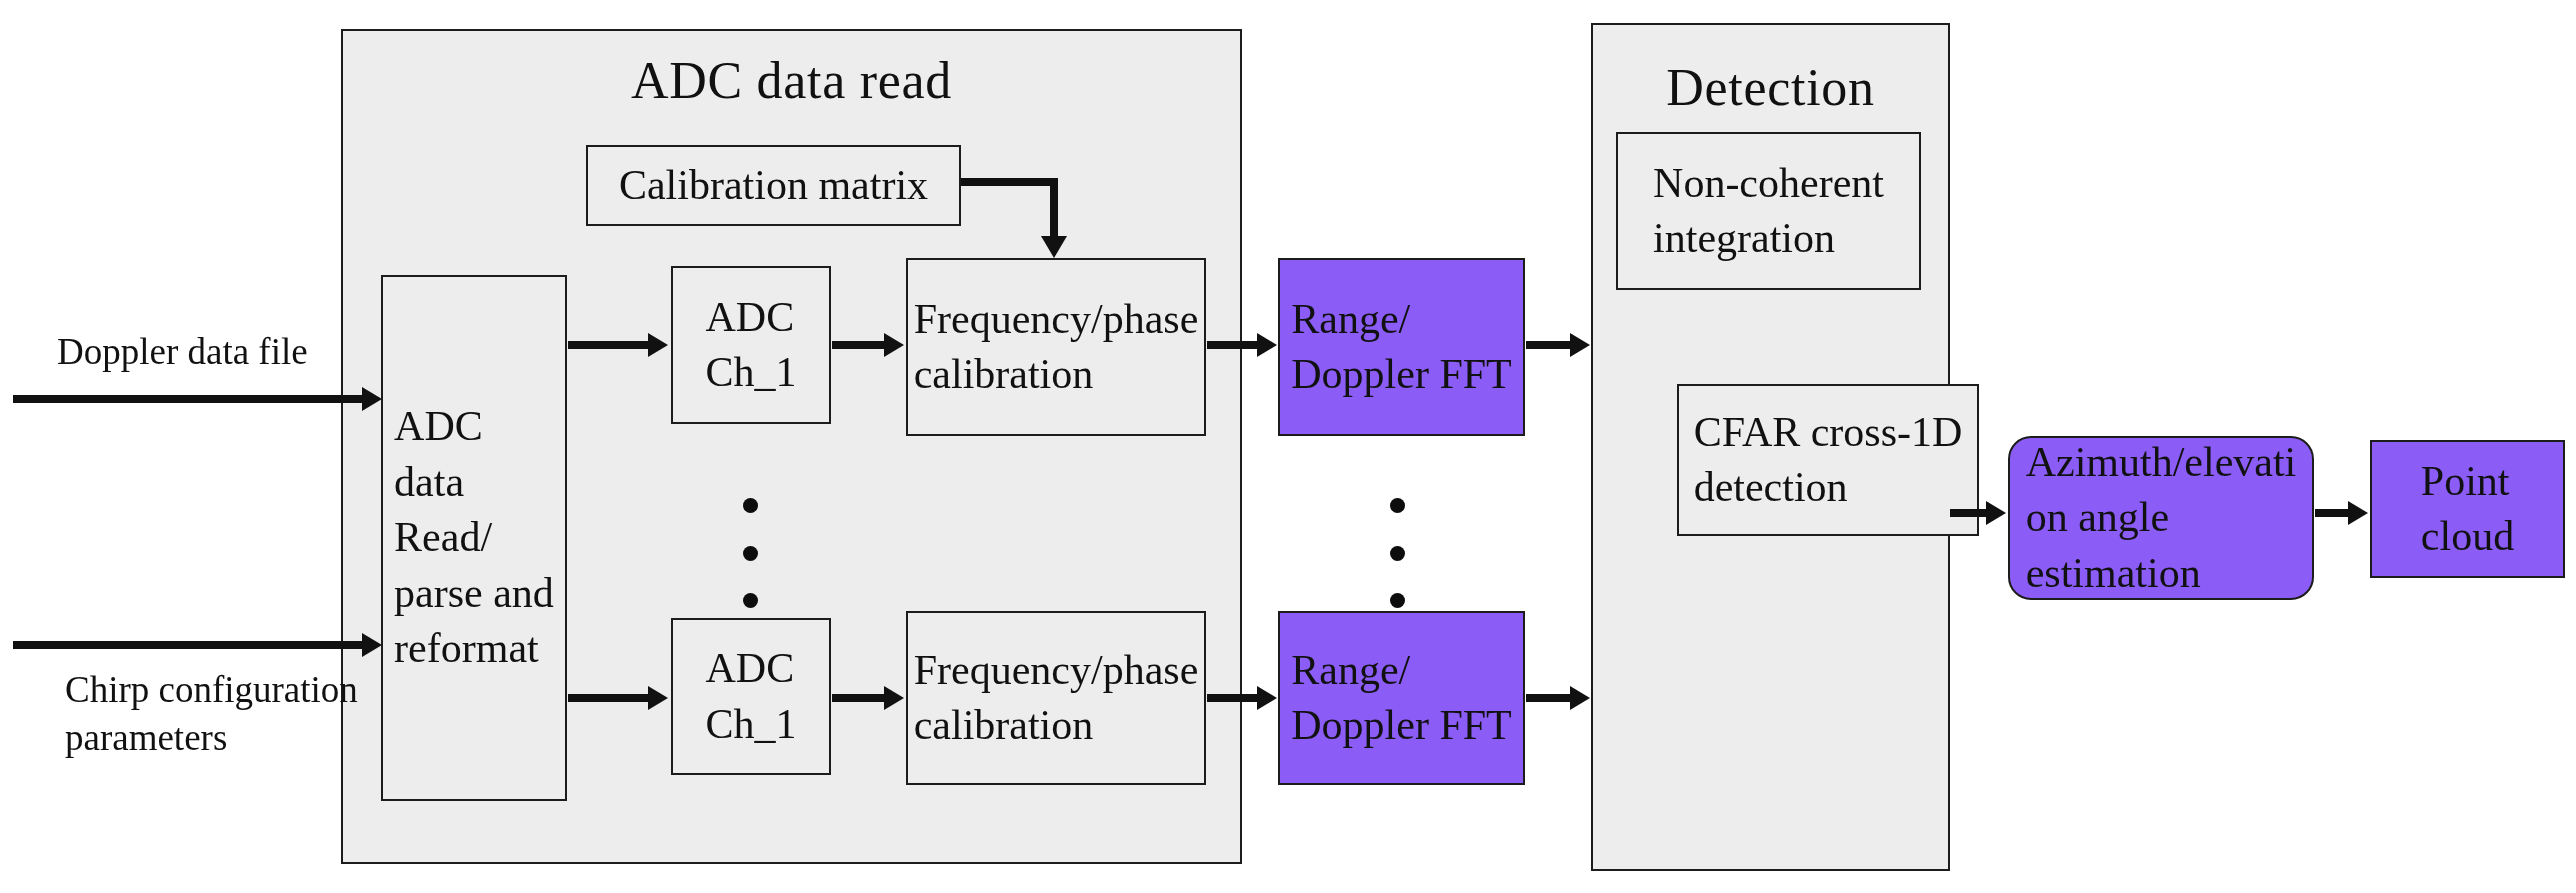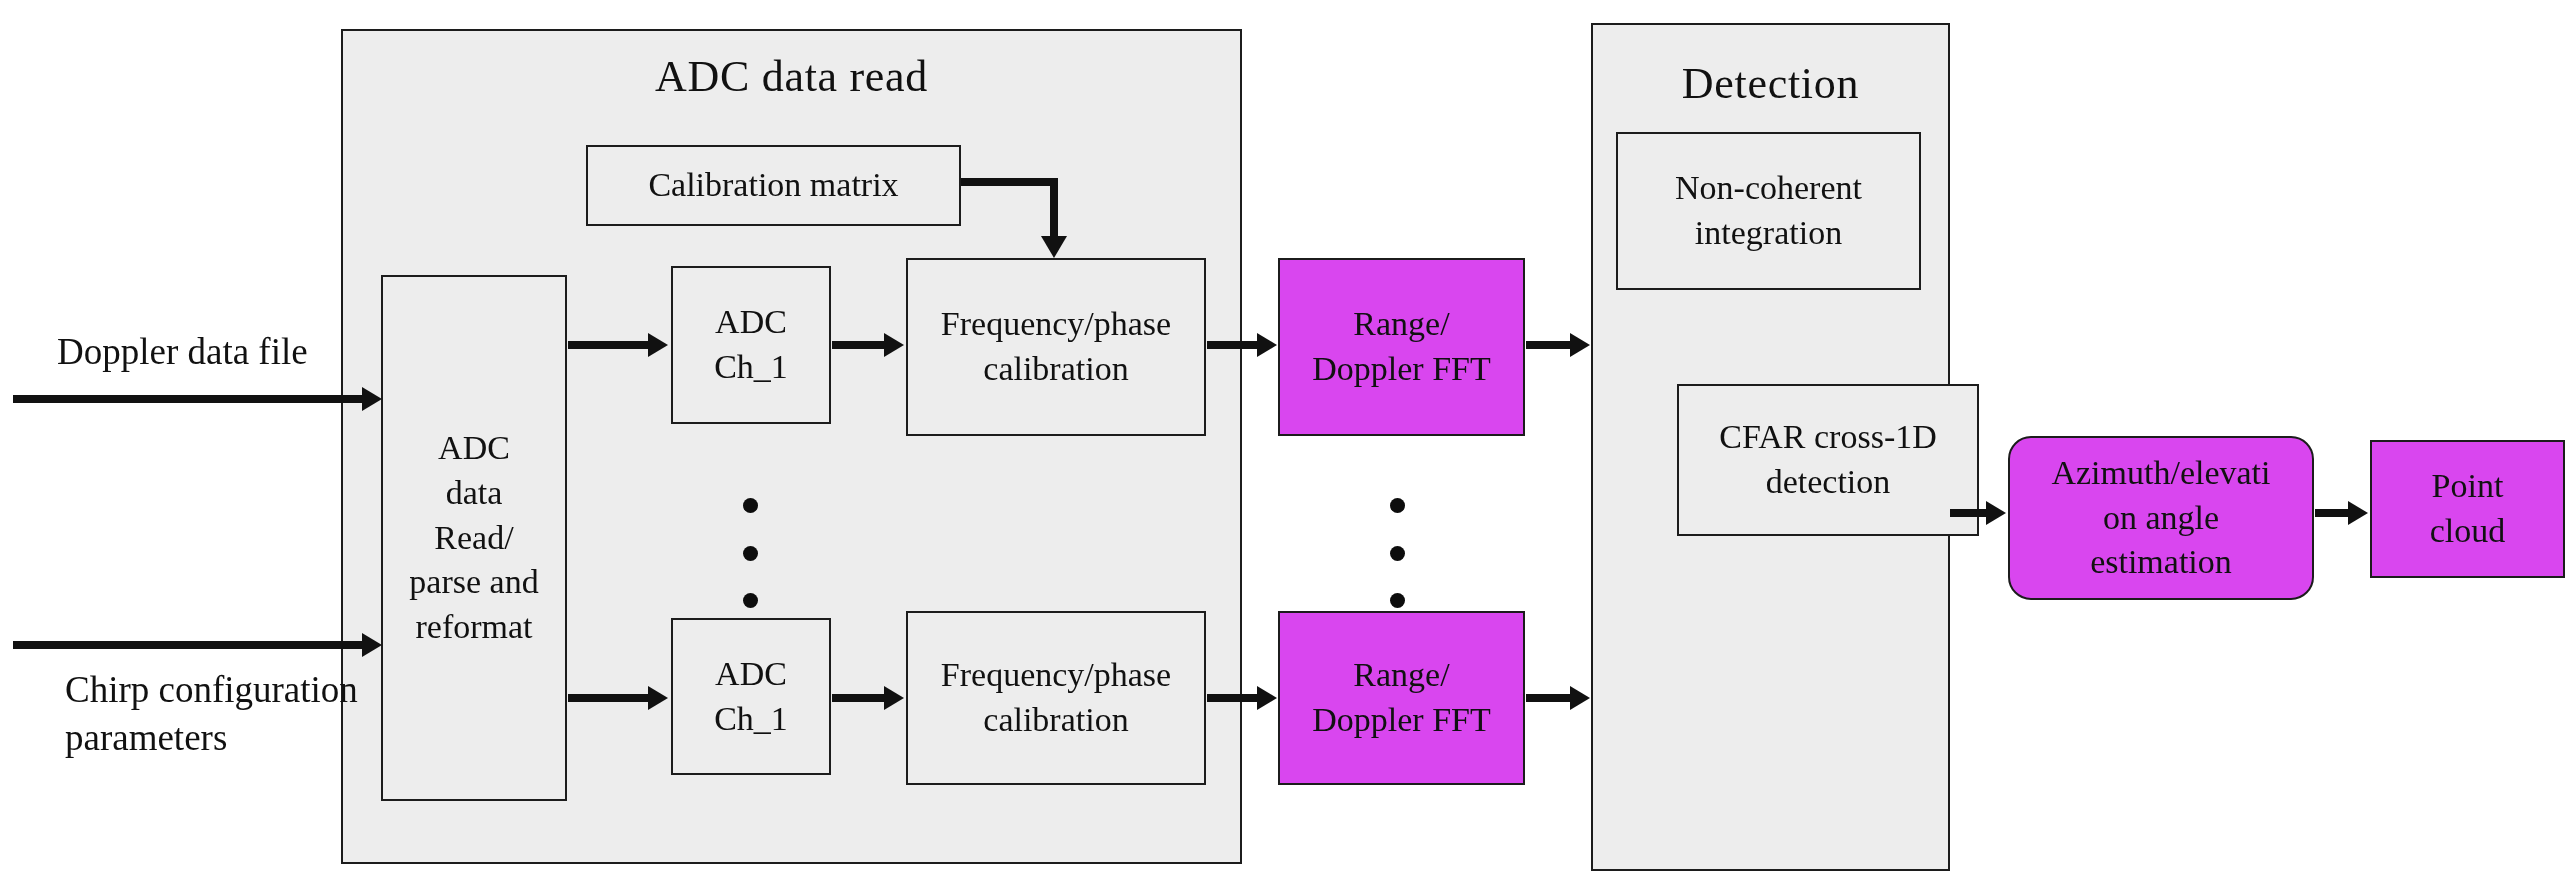--- a/index.html
+++ b/index.html
@@ -27,41 +27,40 @@
     background: #ededed;
     border: 2.7px solid #1c1c1c;
     box-sizing: border-box;
     z-index: 1;
   }
   .panel-title {
     position: absolute;
     left: 0;
     width: 100%;
     text-align: center;
-    font-size: 44px;
+    font-size: 52px;
     letter-spacing: 0.7px;
     white-space: nowrap;
     z-index: 2;
   }
   
   .box {
     position: absolute;
     border: 2.7px solid #1c1c1c;
     box-sizing: border-box;
     display: flex;
     align-items: center;
     justify-content: center;
-    text-align: center;
-    font-size: 34px;
+    font-size: 42px;
     line-height: 1.32;
     white-space: pre-line;
     z-index: 2;
   }
   .box.gray { background: #ededed; }
-  .box.white { background: #d946ef; }
+  .box.white { background: #8b5cf6; }
   
   .flabel {
     position: absolute;
     font-size: 37px;
     line-height: 1.3;
     white-space: pre-line;
     z-index: 2;
   }
   
   .harrow {

